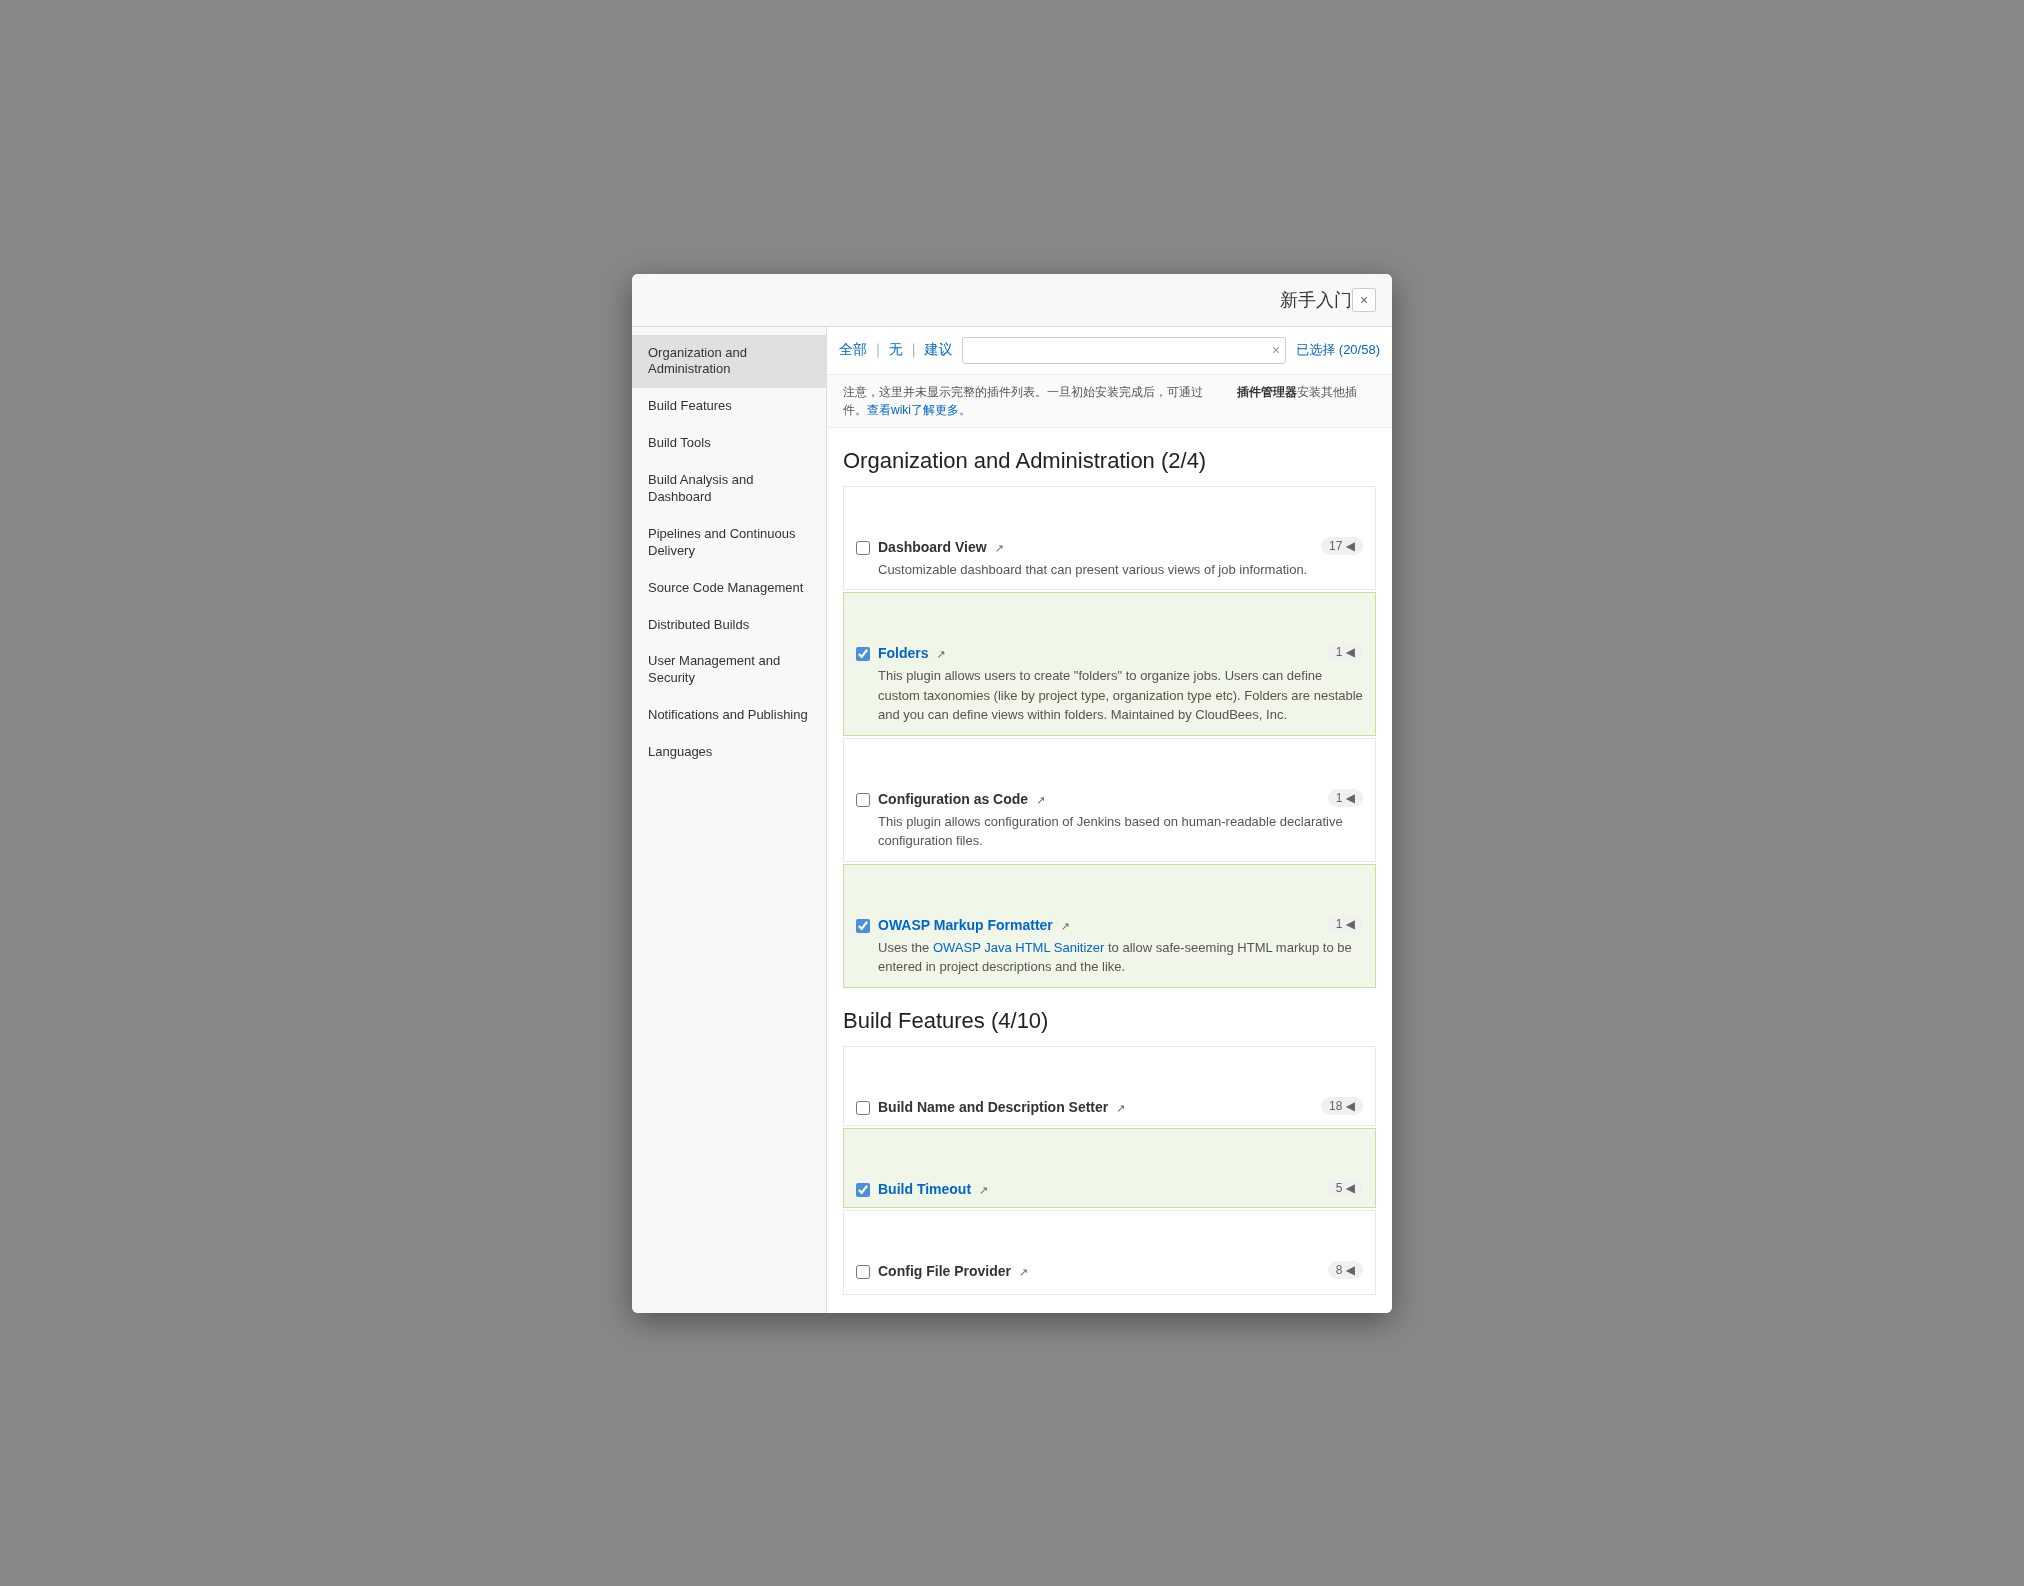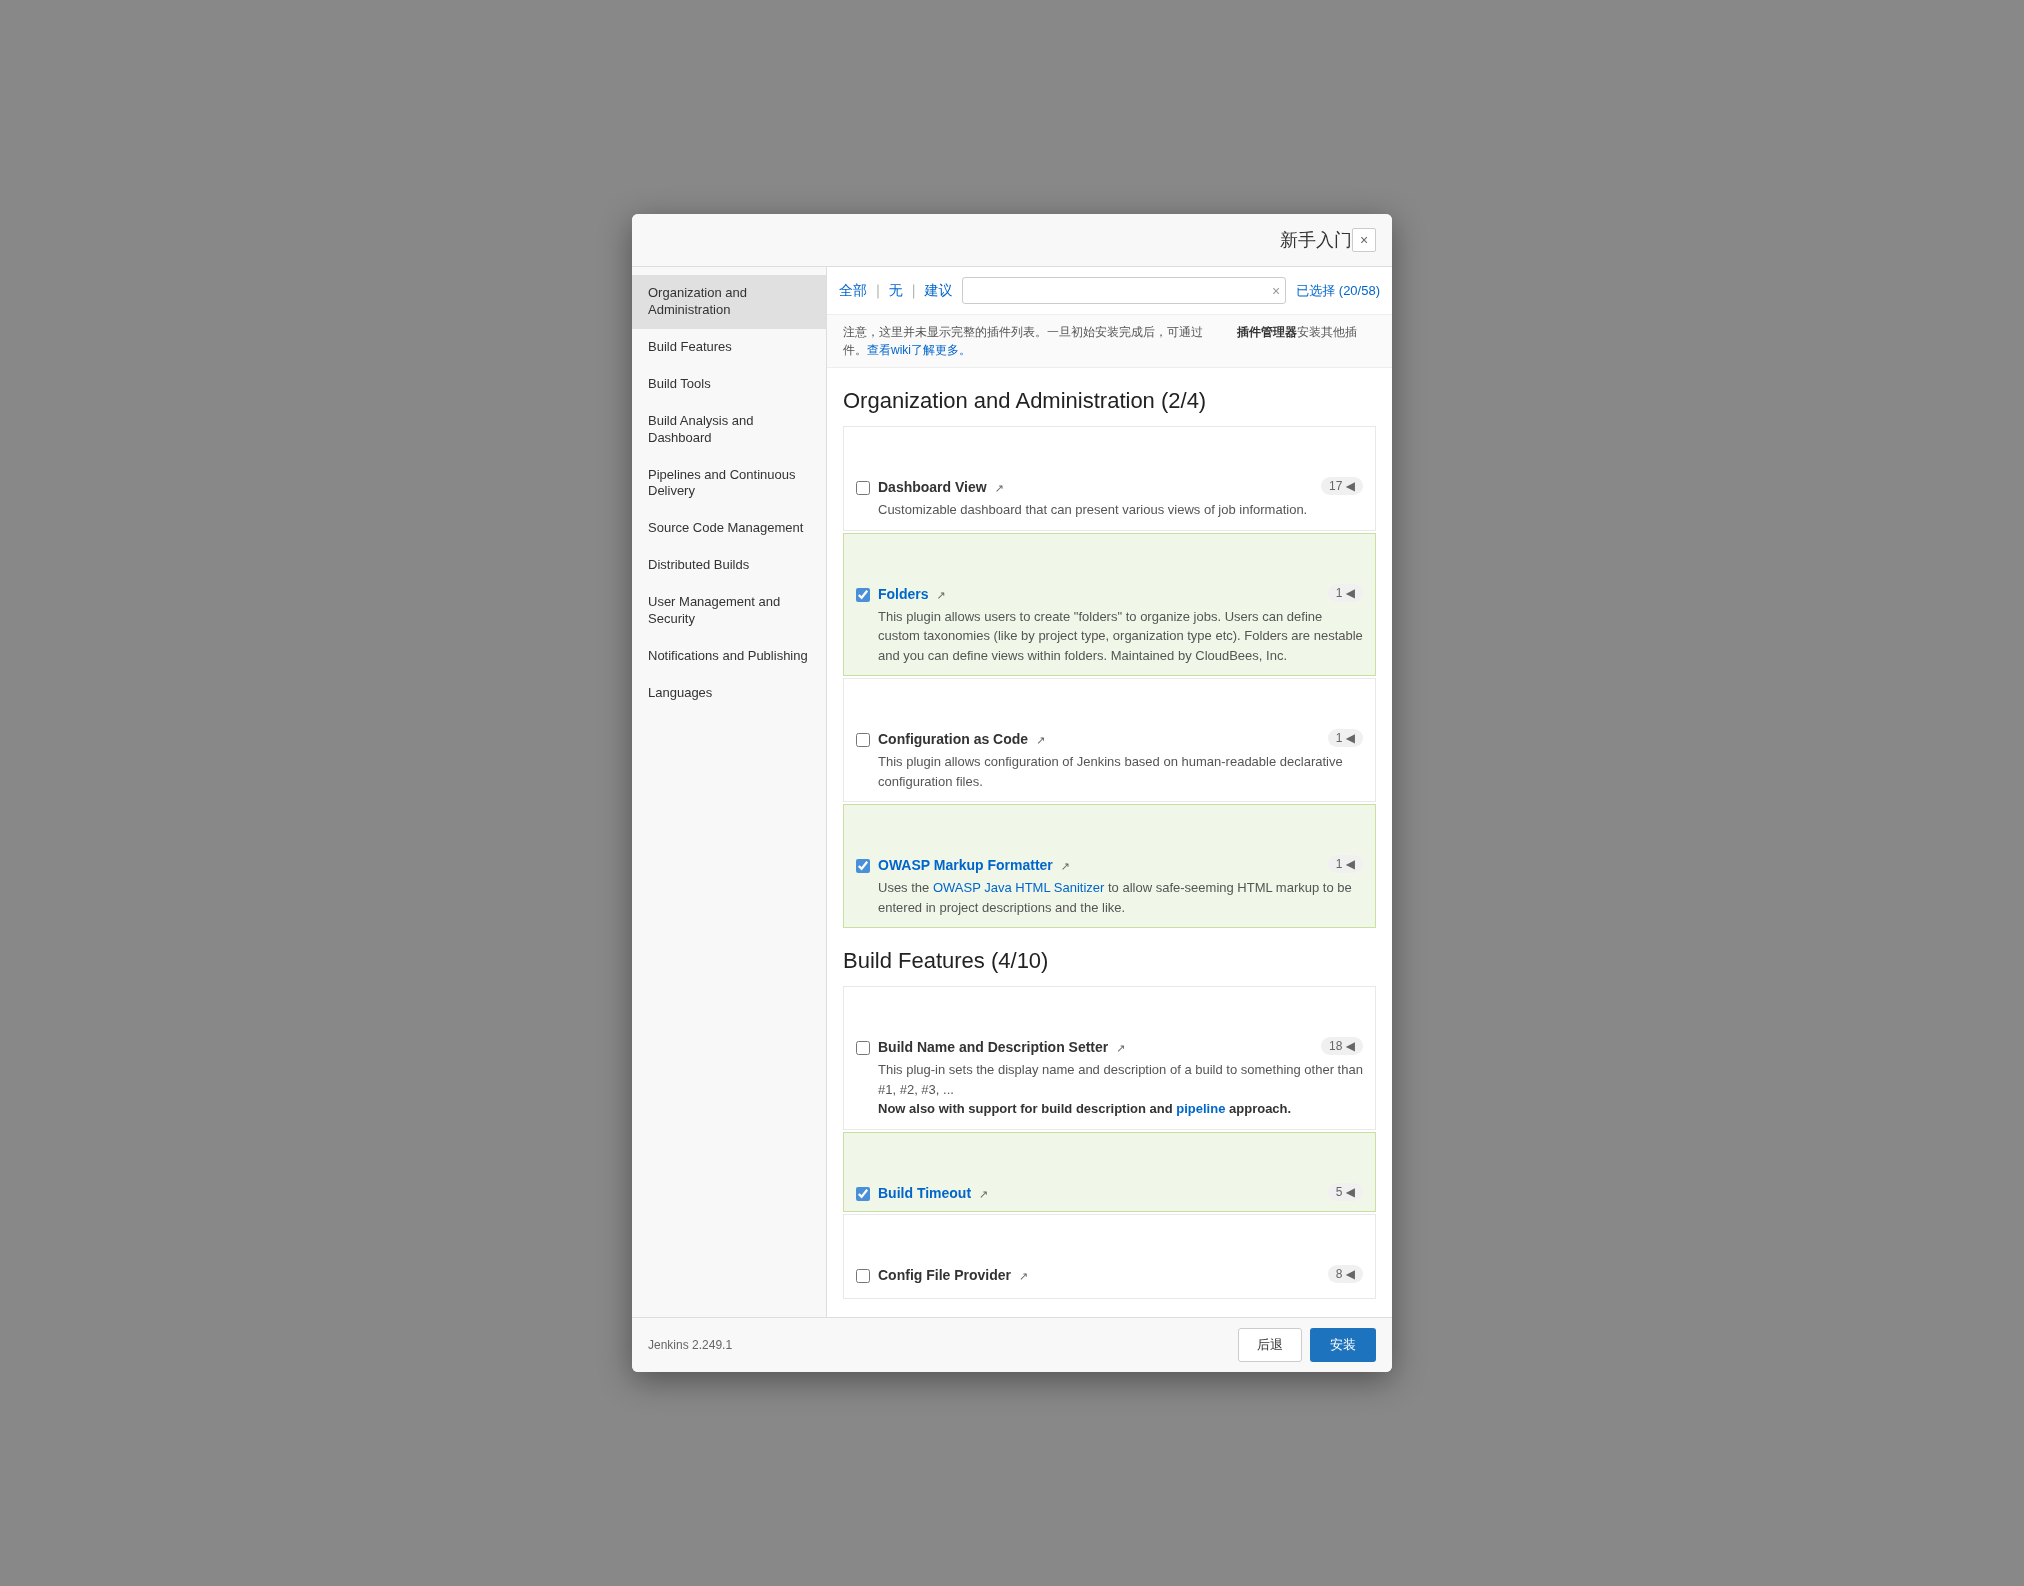--- a/index.html
+++ b/index.html
@@ -149,21 +149,20 @@
           </div>
           <h2 class="category-heading">Build Features (4/10)</h2>
           <div class="plugin-item">
             <div class="plugin-header">
               <input type="checkbox" class="plugin-checkbox" style="">
               <span class="plugin-name">Build Name and Description Setter</span>
               <span class="arrow-icon" style="cursor: pointer;"> ↗</span>
               <span class="plugin-spacer"></span>
               <span class="plugin-count">18 ◀</span>
             </div>
-            <div class="plugin-desc">This plug-in sets the display name and description of a build to something other than #1, #2, #3, ...<br><strong>Now also with support for build description and <a href="#">pipeline</a> approach.</strong></div>
           </div>
           <div class="plugin-item selected">
             <div class="plugin-header">
               <input type="checkbox" class="plugin-checkbox" checked="" style="">
               <span class="plugin-name checked">Build Timeout</span>
               <span class="arrow-icon" style="cursor: pointer;"> ↗</span>
               <span class="plugin-spacer"></span>
               <span class="plugin-count">5 ◀</span>
             </div>
           </div>
@@ -174,21 +173,14 @@
               <span class="arrow-icon" style="cursor: pointer;"> ↗</span>
               <span class="plugin-spacer"></span>
               <span class="plugin-count">8 ◀</span>
             </div>
             <div class="plugin-desc"></div>
           </div>
         </div>
     </div>
   </div>
 
-  <div class="modal-footer">
-    <span class="footer-version">Jenkins 2.249.1</span>
-    <div class="footer-btns">
-      <button class="btn-back">后退</button>
-      <button class="btn-install">安装</button>
-    </div>
-  </div>
 
 </div>
 
 </body></html>

